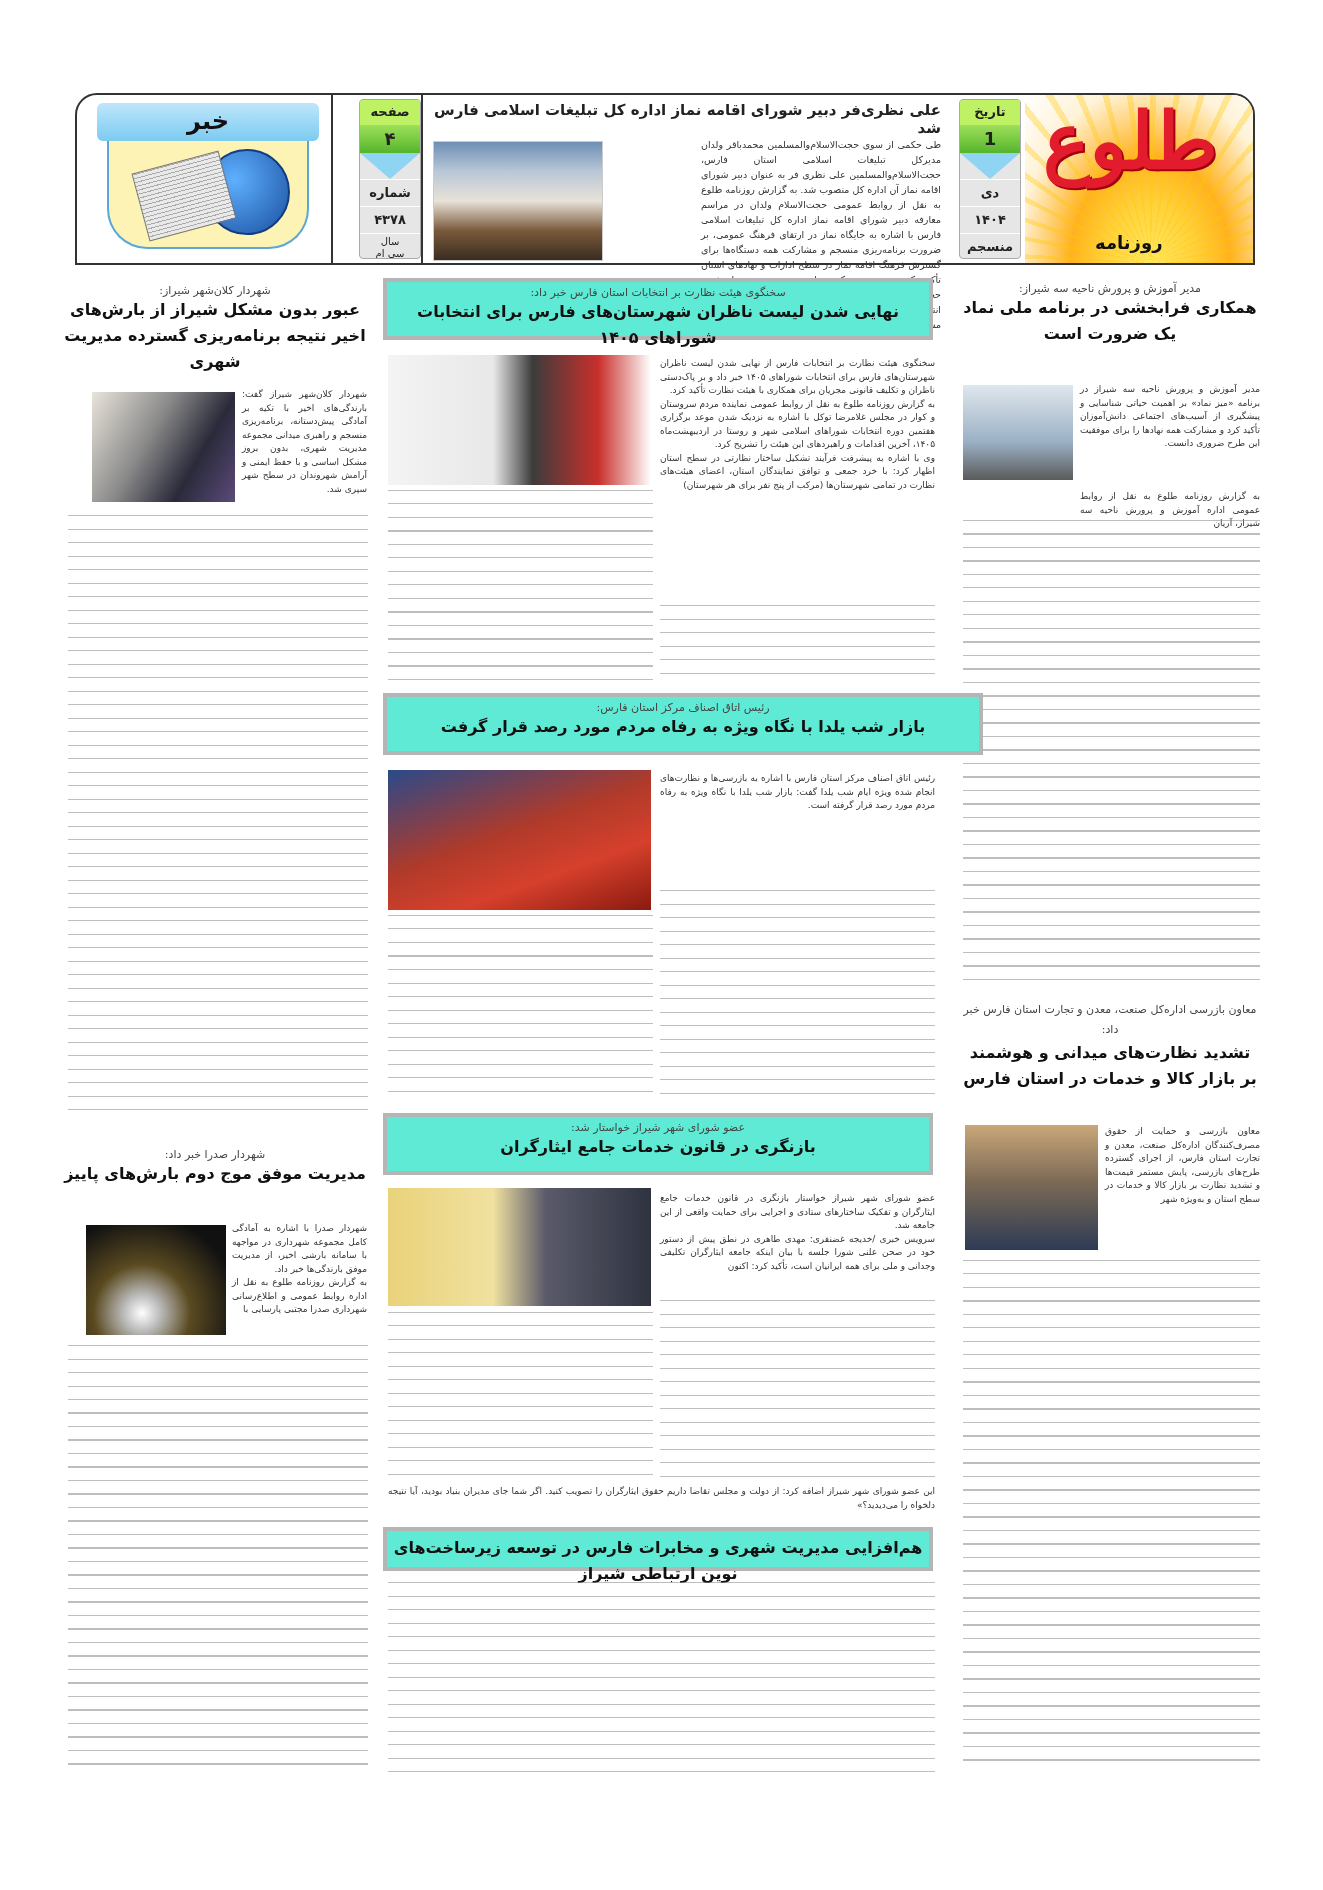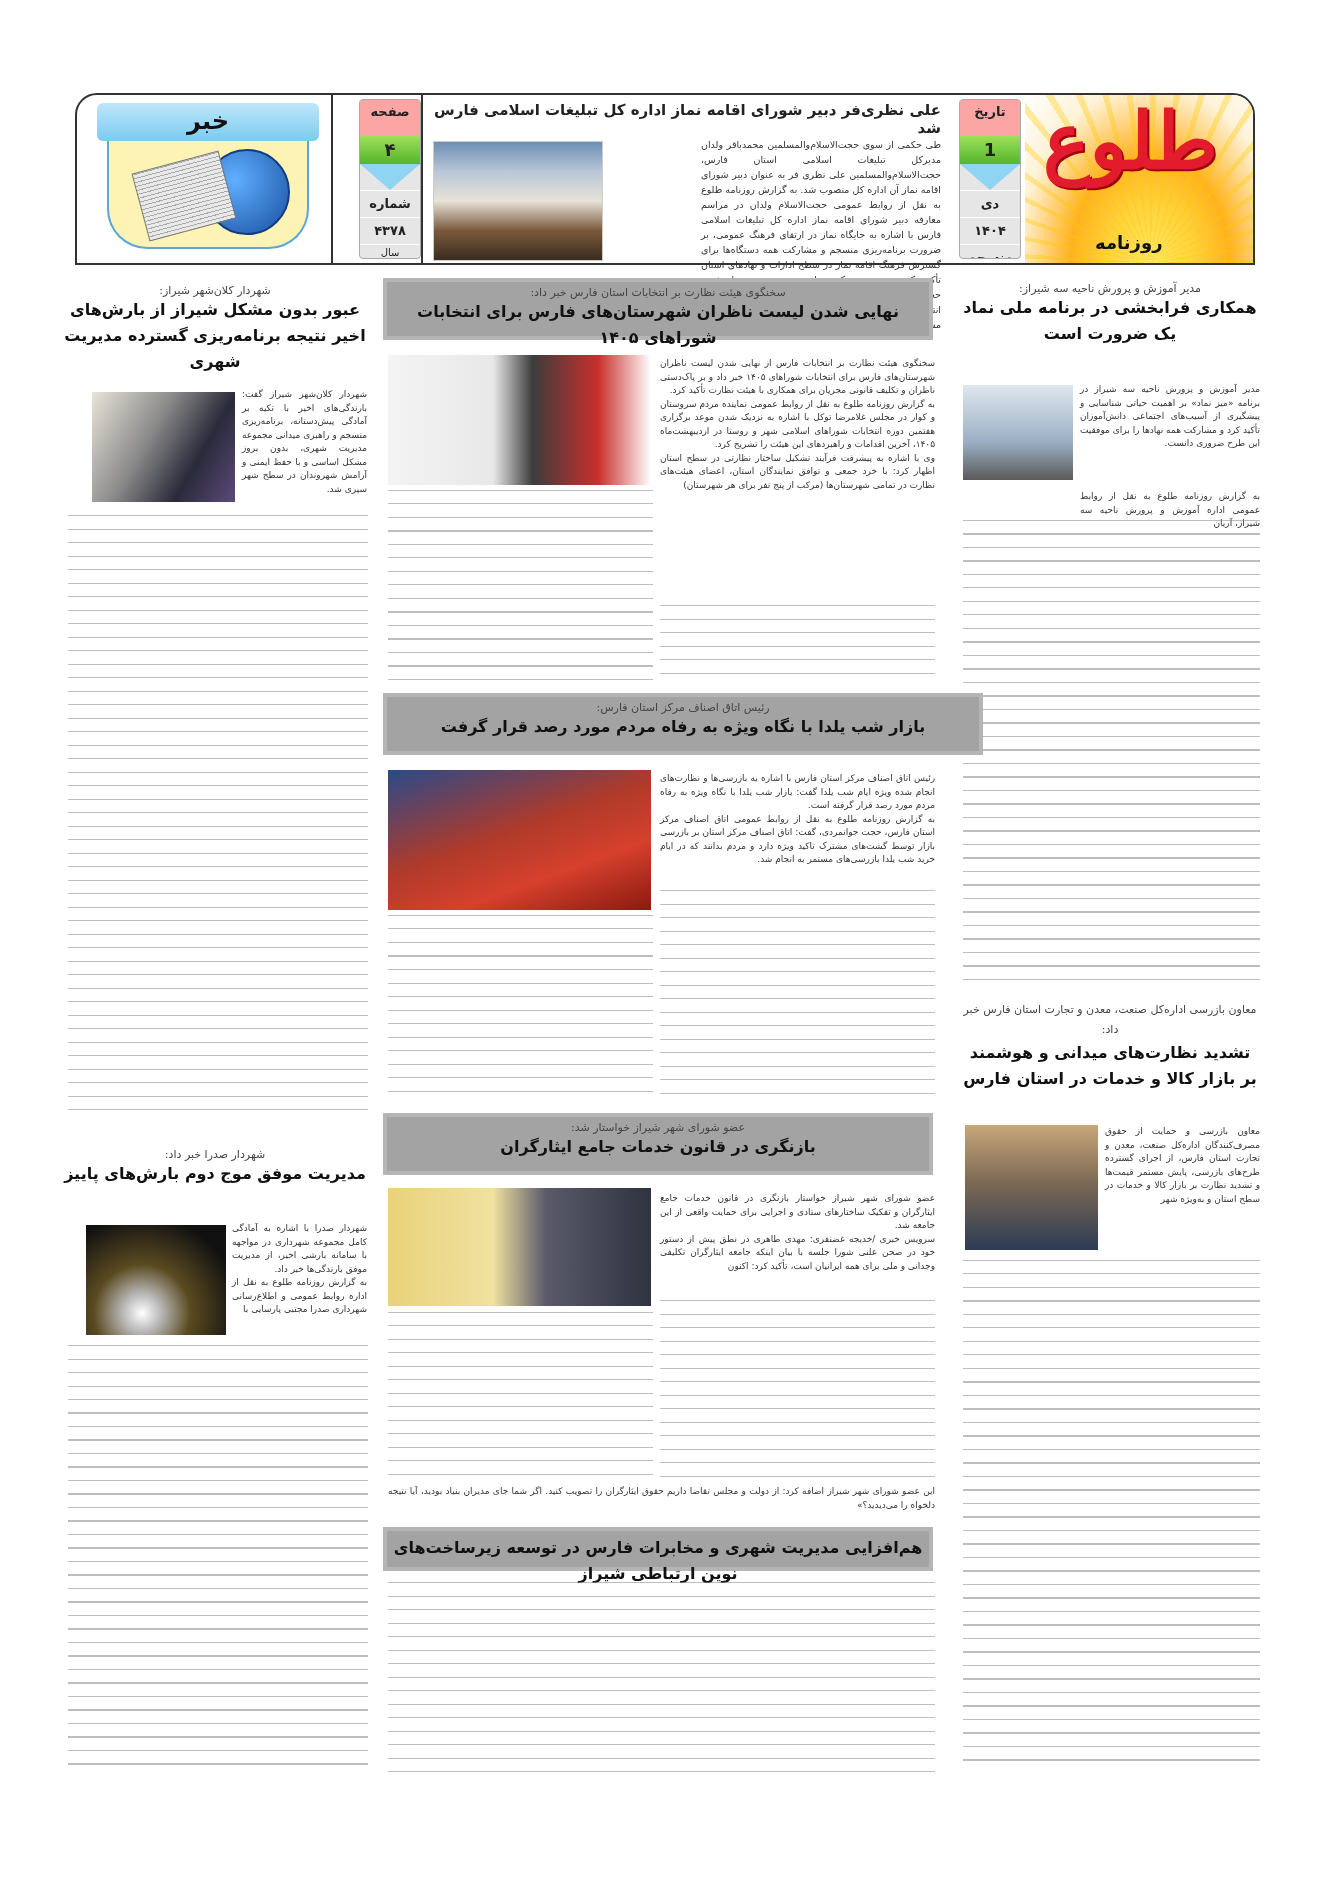--- a/index.html
+++ b/index.html
@@ -7,39 +7,39 @@
   .rtl{direction:rtl;text-align:right}
   .abs{position:absolute}
   
   .masthead{left:75px;top:93px;width:1180px;height:172px;border:2px solid #333;border-radius:22px 22px 0 0;background:#fff}
   .logo-box{right:0;top:0;width:228px;height:168px;border-top-right-radius:20px;overflow:hidden;
     background:radial-gradient(ellipse at 55% 100%,#ffe860 0%,#ffd23c 25%,#ffb21e 45%,#fff3d8 75%,#fff 100%)}
   .logo-rays{position:absolute;inset:0;background:repeating-conic-gradient(from 0deg at 55% 100%,rgba(255,200,0,.35) 0deg 2deg,transparent 2deg 8deg)}
   .logo-word{position:absolute;left:18px;top:8px;font-family:Liberation Serif, serif;font-size:78px;font-weight:bold;color:#e21b2d;line-height:1;text-shadow:2px 2px 0 #a30010}
   .logo-sub{position:absolute;left:70px;bottom:10px;font-size:18px;font-weight:bold;color:#111}
   .datebox{right:232px;top:4px;width:62px;height:160px;background:#e6e6e6;border:1px solid #aaa;border-radius:4px;overflow:hidden;text-align:center}
-  .db-head{background:#fca5a5;height:36px;font-size:13px;font-weight:bold;line-height:24px}
+  .db-head{background:#bef264;height:25px;font-size:13px;font-weight:bold;line-height:24px}
   .db-num{background:linear-gradient(#9ee05a,#55b52c);height:28px;font-size:18px;font-weight:bold;line-height:28px;margin:0 -3px}
   .db-tri{width:0;height:0;margin:0 auto;border-left:30px solid transparent;border-right:30px solid transparent;border-top:26px solid #8fd4f2}
   .db-cell{border-top:1px solid #fff;font-size:13px;font-weight:bold;line-height:26px}
   .db-small{font-size:10px;font-weight:normal;line-height:12px;padding-top:2px}
   .top-article{right:302px;top:0;width:530px;height:168px;border-left:2px solid #333;padding:6px 10px}
   .top-article h2{font-size:15px;font-weight:bold;margin-bottom:0}
   .top-article p{font-size:9.5px;line-height:15px;color:#333;width:240px;float:right;text-align:justify}
   .top-photo{float:left;width:170px;height:120px;margin-top:4px;background:linear-gradient(180deg,#6d8fb5 0%,#b9c7d6 25%,#e8e2d8 50%,#7a5a3c 75%,#3a2c20 100%);border:1px solid #ccc}
   .pagebox{right:832px;top:4px;width:62px;height:160px}
   .khabar{left:8px;top:0;width:248px;height:168px;border-top-left-radius:20px;border-right:2px solid #333;padding:8px 12px}
   .kh-banner{height:38px;background:linear-gradient(#bfe6fb,#7ccbf0);border-radius:6px;text-align:center;font-size:24px;font-weight:bold;line-height:36px;color:#111}
   .kh-pocket{height:108px;margin:0 10px;background:#fdf3b5;border:2px solid #5aa7d8;border-top:none;border-radius:0 0 40px 40px;position:relative;overflow:hidden}
   .kh-globe{position:absolute;left:95px;top:8px;width:86px;height:86px;border-radius:50%;background:radial-gradient(circle at 35% 35%,#5fb0ff,#1a4fa0);border:2px solid #123d80}
   .kh-paper{position:absolute;left:30px;top:20px;width:90px;height:70px;background:repeating-linear-gradient(0deg,#e9e9e9 0 3px,#aaa 3px 4px);transform:rotate(-15deg);border:1px solid #777}
   
   .kicker{font-size:11px;color:#444;text-align:center}
   .headline{font-size:16px;font-weight:bold;text-align:center;line-height:26px;color:#111}
-  .frame{border:4px solid #b5b5b5;background:#a3a3a3;padding:4px 0}
+  .frame{border:4px solid #b5b5b5;background:#5eead4;padding:4px 0}
   .body{font-size:9px;line-height:13.5px;color:#333;text-align:justify;direction:rtl}
   .photo{background:#999}
   .lines{background:repeating-linear-gradient(180deg,#888 0 1px,transparent 1px 13.5px);opacity:.55}
 </style>
 </head>
 <body>
 
 <div class="abs masthead">
   <div class="abs logo-box">
     <div class="logo-rays"></div>
@@ -113,21 +113,20 @@
 <div class="abs lines" style="left:388px;top:490px;width:265px;height:190px"></div>
 <div class="abs lines" style="left:660px;top:605px;width:275px;height:75px"></div>
 
 <div class="abs frame rtl" style="left:383px;top:693px;width:600px;height:62px">
   <div class="kicker">رئیس اتاق اصناف مرکز استان فارس:</div>
   <div class="headline">بازار شب یلدا با نگاه ویژه به رفاه مردم مورد رصد قرار گرفت</div>
 </div>
 <div class="abs photo" style="left:388px;top:770px;width:263px;height:140px;background:linear-gradient(160deg,#2a4a8a,#b03a2a 45%,#d6402c 70%,#8a1a10)"></div>
 <div class="abs body" style="left:660px;top:772px;width:275px">
   <div>رئیس اتاق اصناف مرکز استان فارس با اشاره به بازرسی‌ها و نظارت‌های انجام شده ویژه ایام شب یلدا گفت: بازار شب یلدا با نگاه ویژه به رفاه مردم مورد رصد قرار گرفته است.</div>
-  <div>به گزارش روزنامه طلوع به نقل از روابط عمومی اتاق اصناف مرکز استان فارس، حجت جوانمردی، گفت: اتاق اصناف مرکز استان بر بازرسی بازار توسط گشت‌های مشترک تاکید ویژه دارد و مردم بدانند که در ایام خرید شب یلدا بازرسی‌های مستمر به انجام شد.</div>
 </div>
 <div class="abs lines" style="left:388px;top:915px;width:265px;height:185px"></div>
 <div class="abs lines" style="left:660px;top:890px;width:275px;height:210px"></div>
 
 <div class="abs frame rtl" style="left:383px;top:1113px;width:550px;height:62px">
   <div class="kicker">عضو شورای شهر شیراز خواستار شد:</div>
   <div class="headline">بازنگری در قانون خدمات جامع ایثارگران</div>
 </div>
 <div class="abs photo" style="left:388px;top:1188px;width:263px;height:118px;background:linear-gradient(90deg,#e9d27a,#f0e1a0 40%,#5a5a6a 60%,#2f3340)"></div>
 <div class="abs body" style="left:660px;top:1192px;width:275px">

